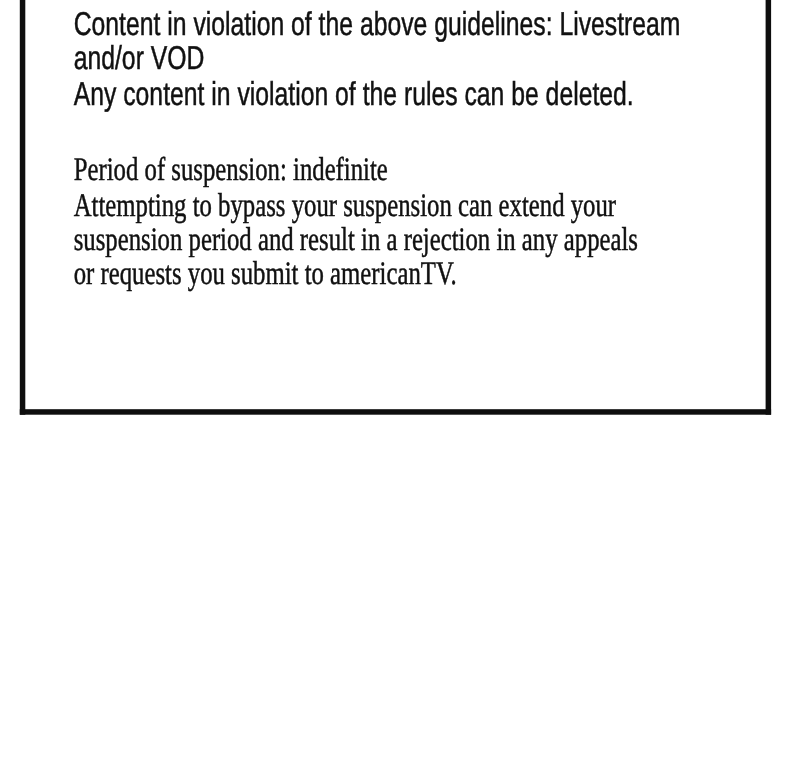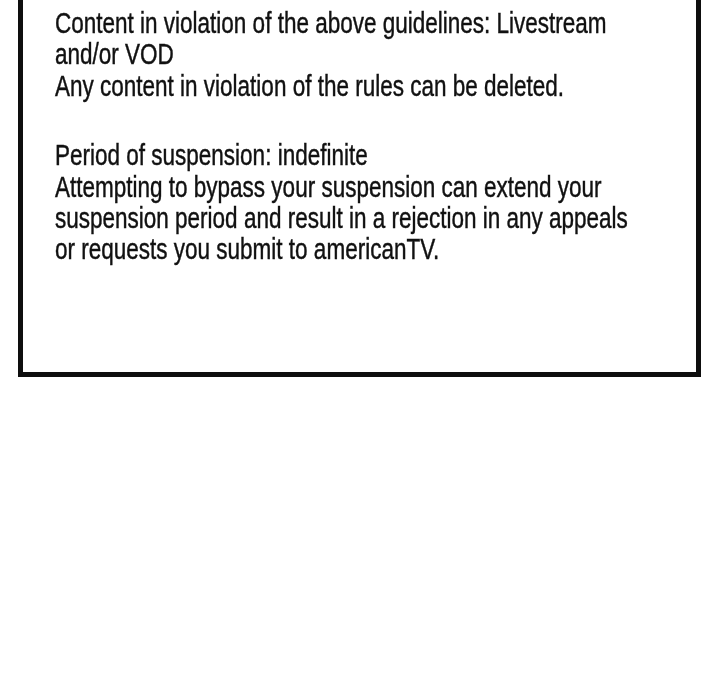--- a/index.html
+++ b/index.html
@@ -19,26 +19,26 @@
     width: 683px;
     height: 377px;
     box-sizing: border-box;
     background: #ffffff;
     border: 5px solid #0e0e0e;
     border-top: none; 
     overflow: hidden;
   }
 
   .notice-text {
-    padding: 7px 20px 0 32px;
+    padding: 7px 20px 0 44px;
     color: #111111;
   }
 
   .para { margin: 0; }
-  .para-2 { margin-top: 38px; }
+  .para-2 { margin-top: 38px; font-family: Liberation Serif, serif; }
 
   .line {
     font-size: 30px;
     line-height: 31.4px;
     font-weight: 400;
     letter-spacing: 0;
     white-space: nowrap;
     transform: scaleX(0.75);      
     transform-origin: left top;
     -webkit-text-stroke: 0.45px #111111;

